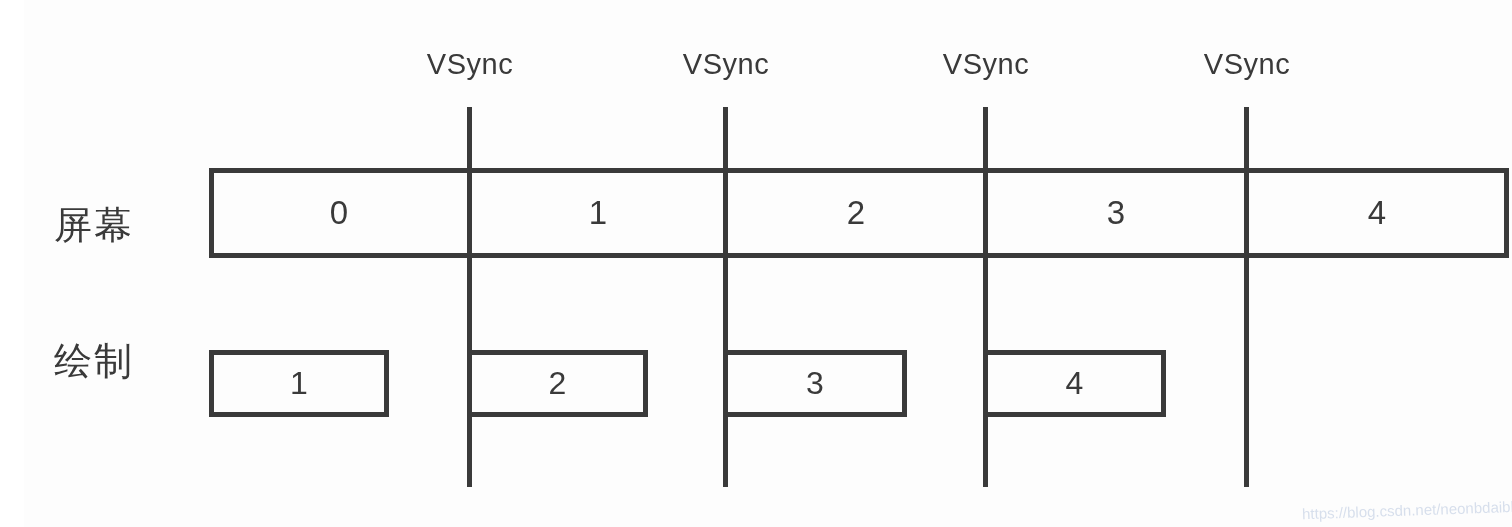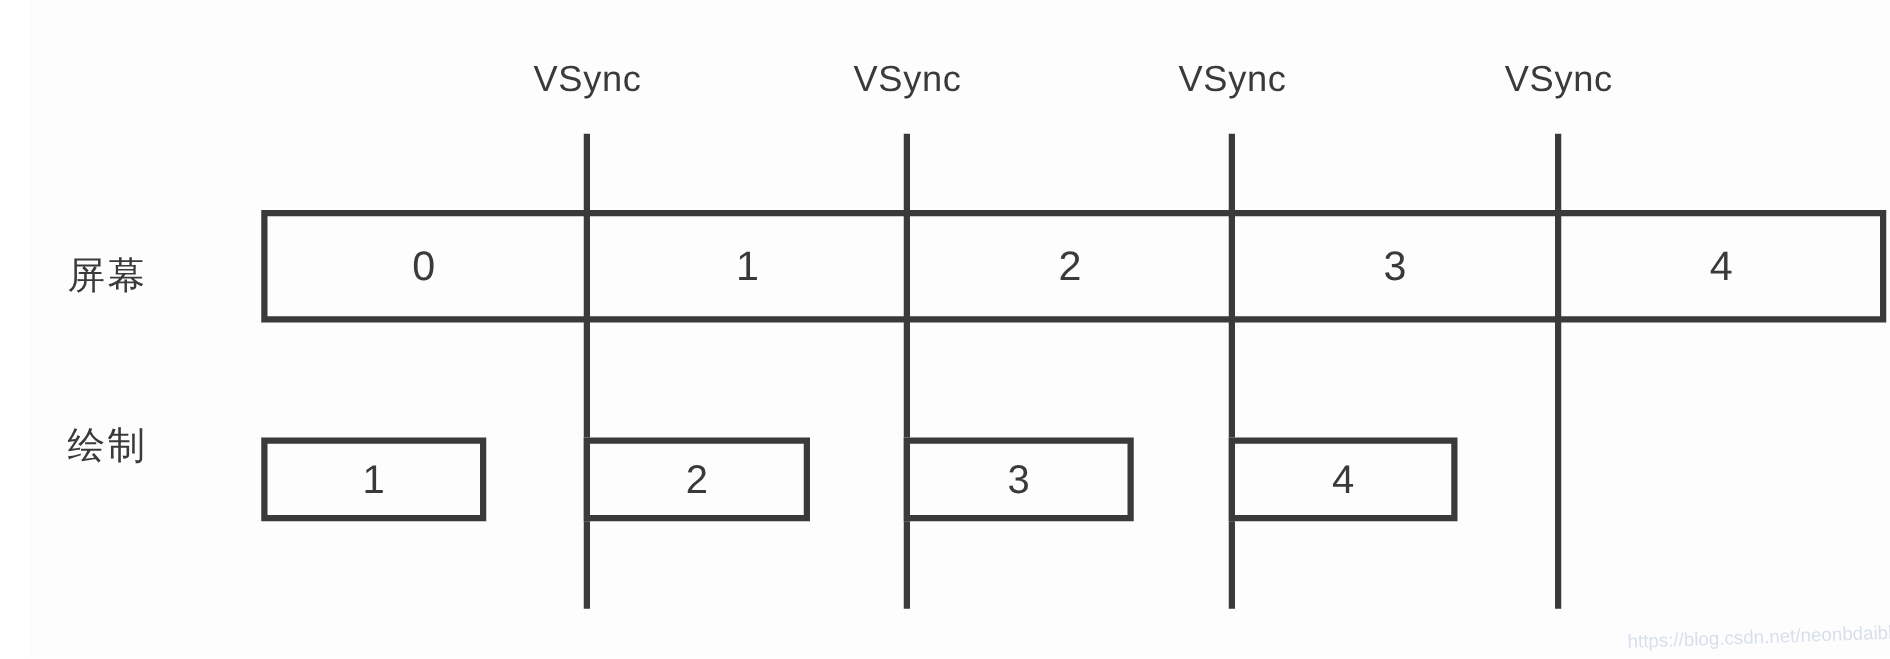--- a/index.html
+++ b/index.html
@@ -39,21 +39,21 @@
     background: #3a3a3a;
   }
   .vline.l1 { left: 443px; }
   .vline.l2 { left: 699px; }
   .vline.l3 { left: 959px; }
   .vline.l4 { left: 1220px; }
   
   .row-label {
     position: absolute;
     left: 30px;
-    font-size: 30px;
+    font-size: 38px;
     color: #3a3a3a;
     letter-spacing: 2px;
   }
   .row-label.screen { top: 200px; }
   .row-label.draw   { top: 336px; }
   
   .screen-bar {
     position: absolute;
     left: 185px;
     top: 168px;

